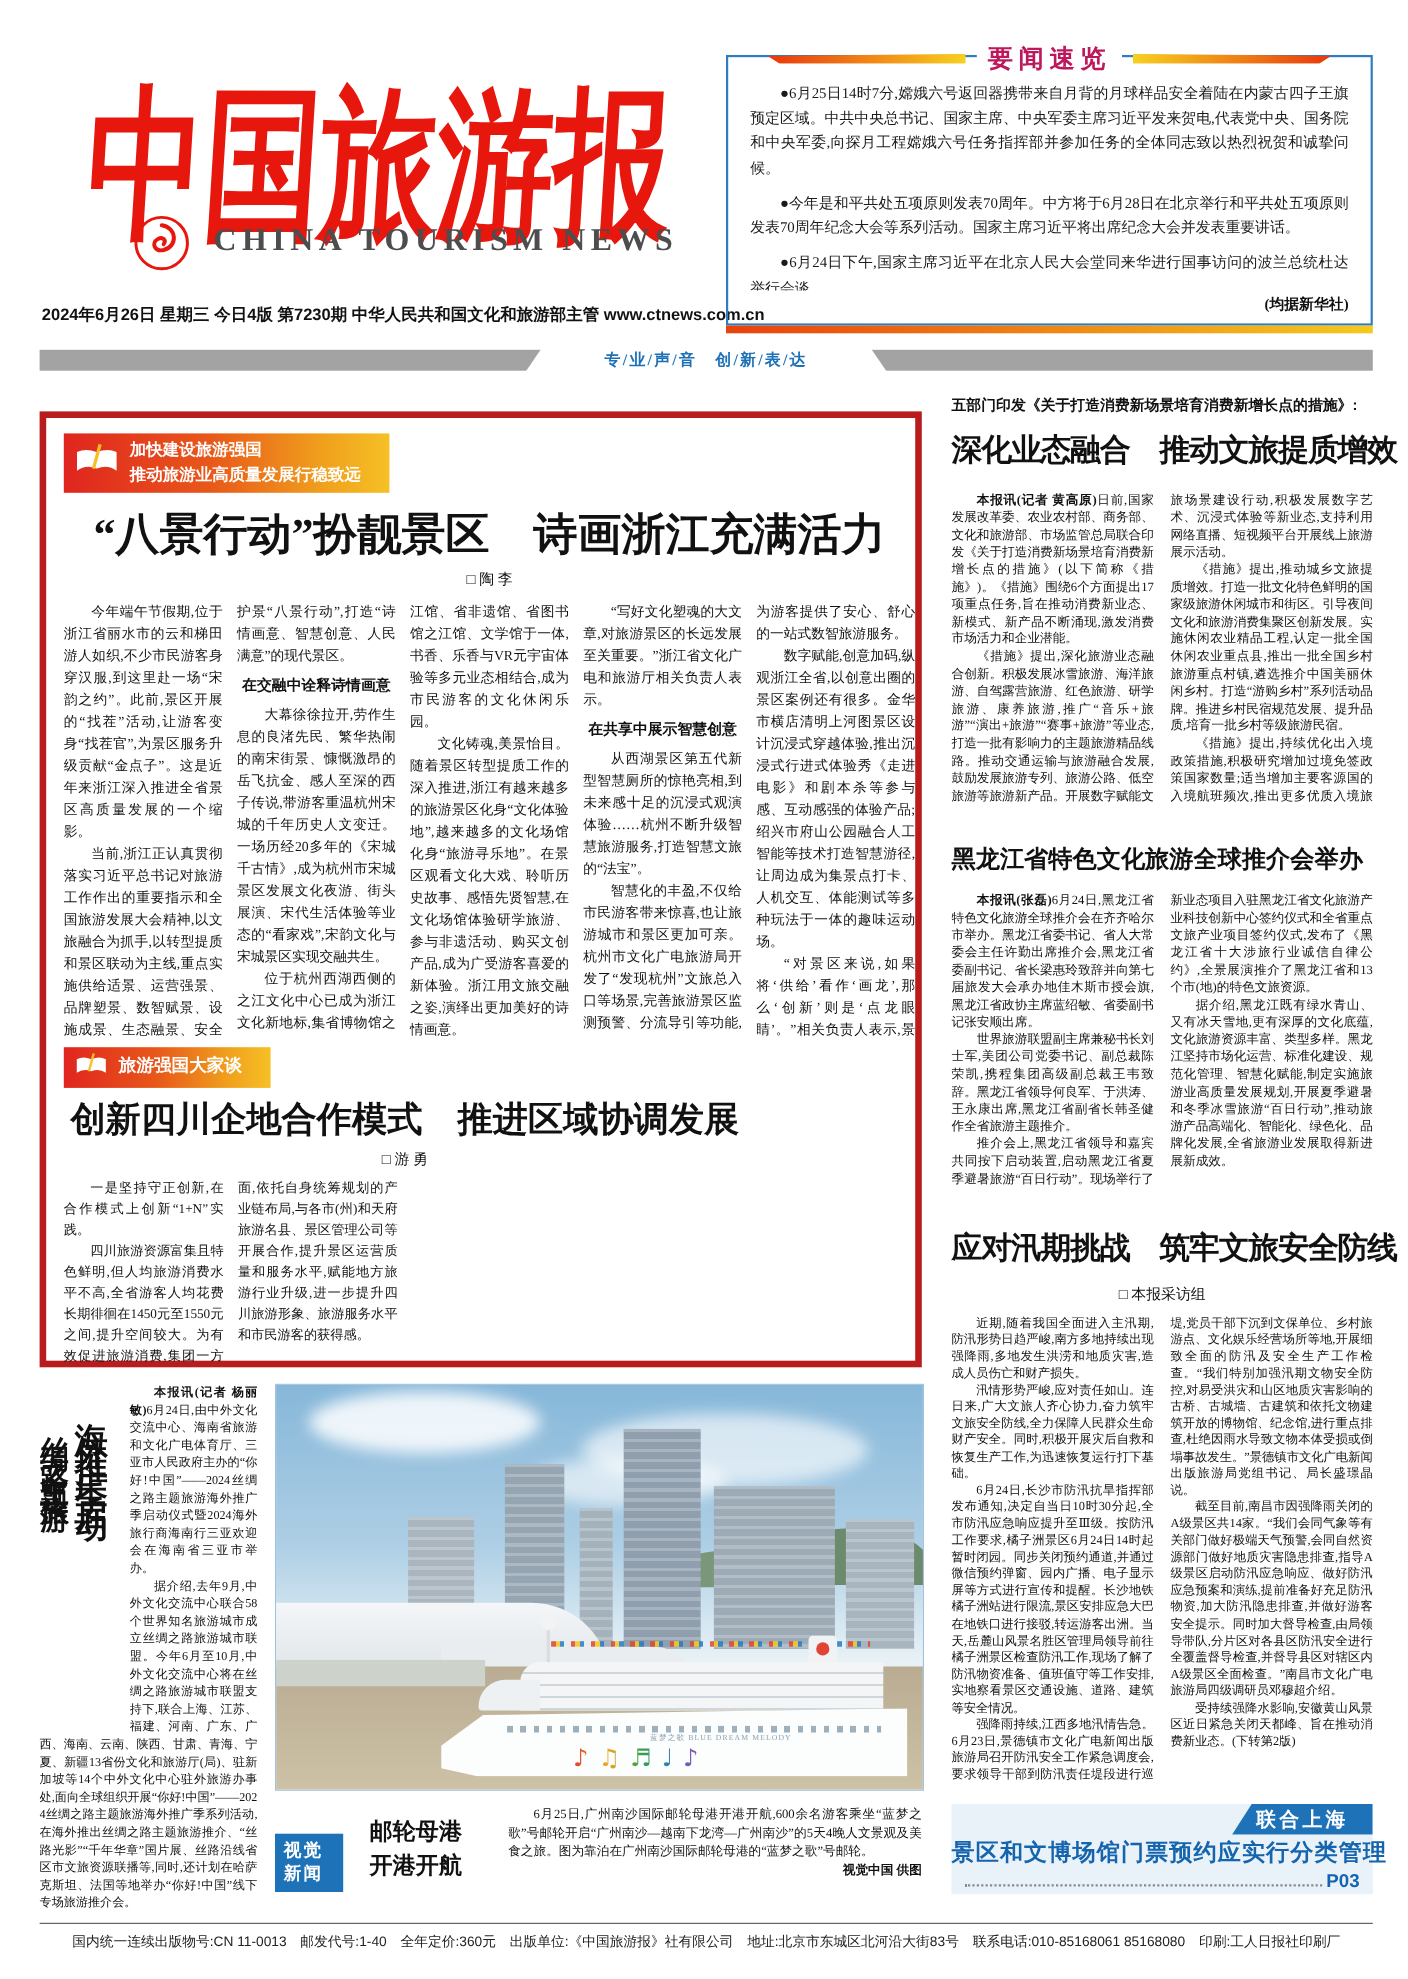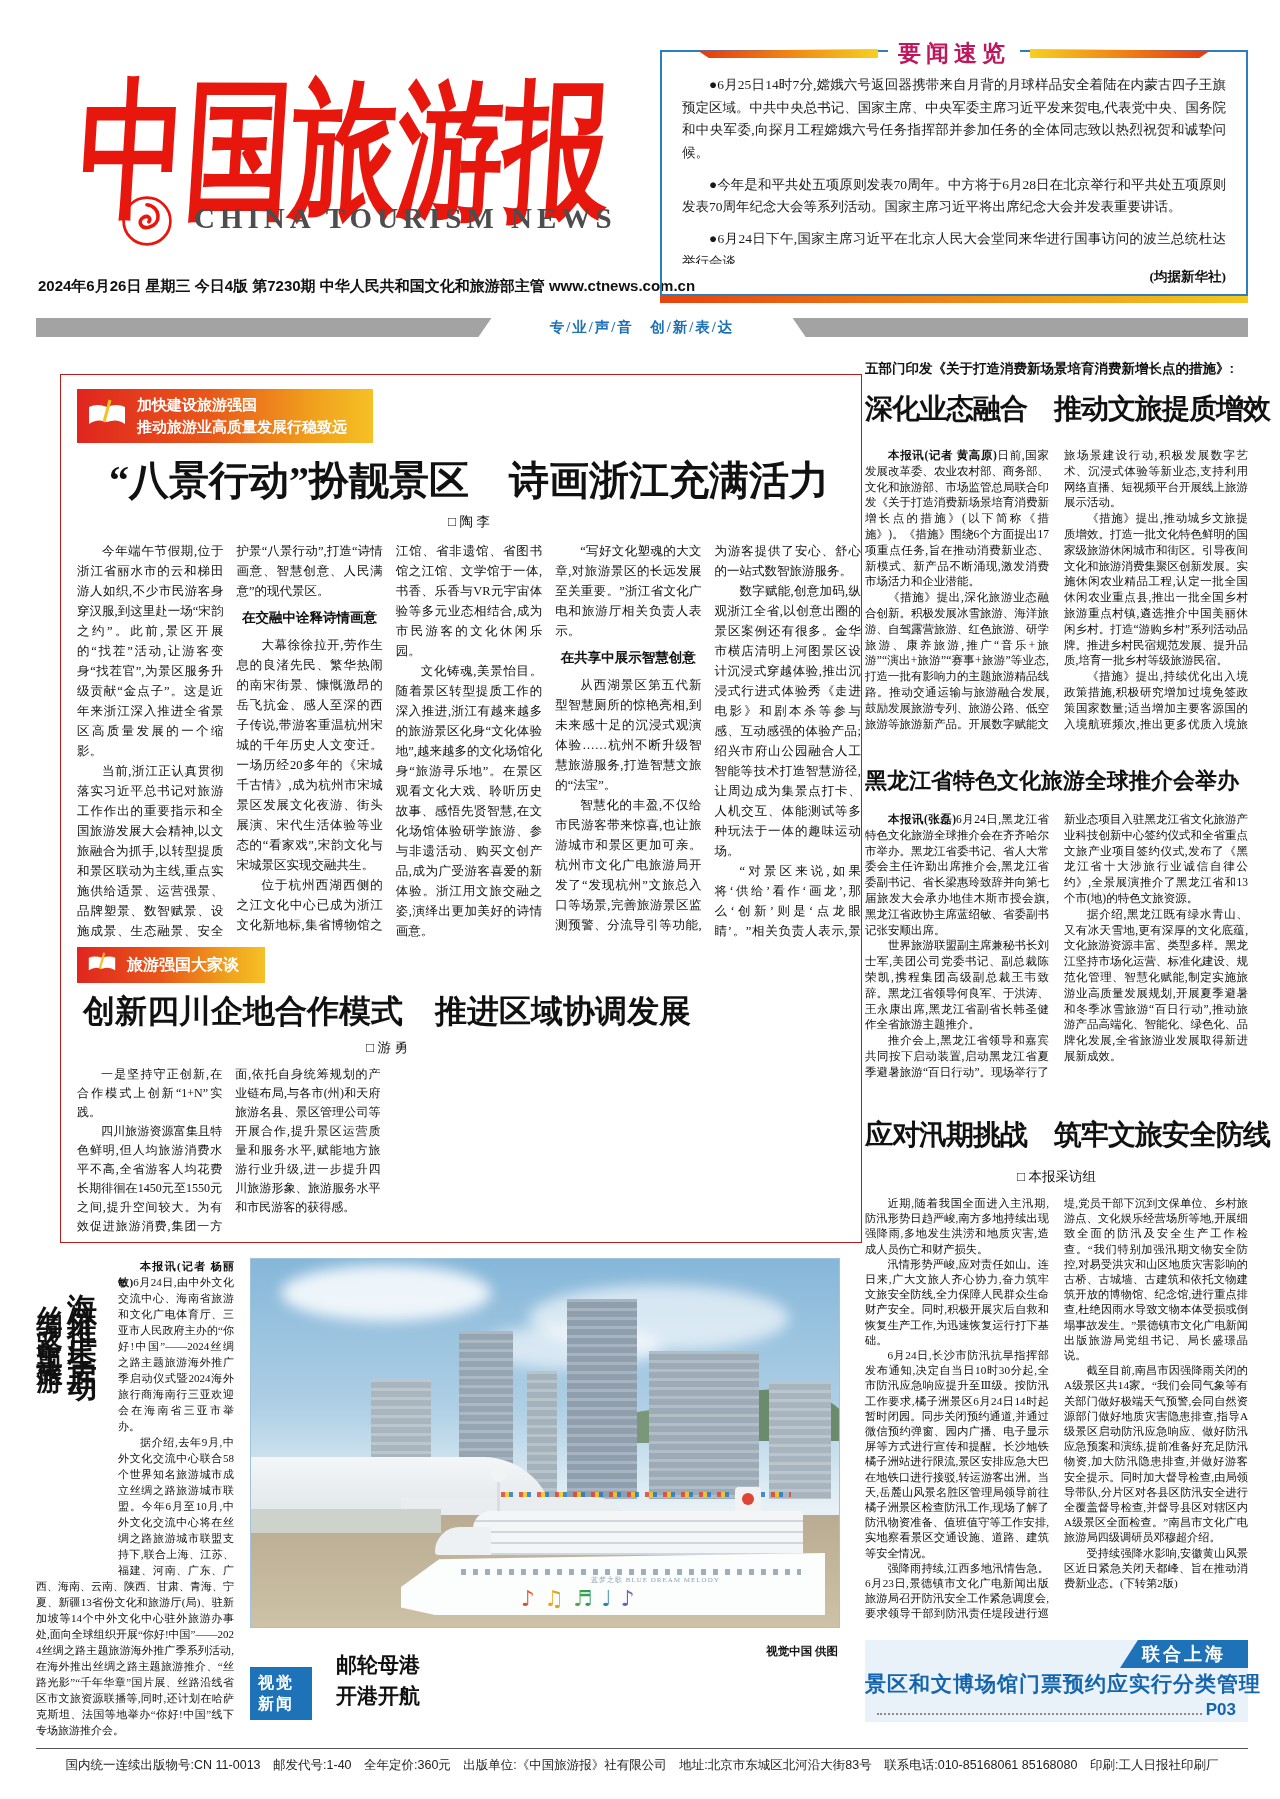--- a/index.html
+++ b/index.html
@@ -24,22 +24,22 @@
   .nb-body{padding:22px 20px 0 20px;font-size:13.5px;line-height:1.68;text-align:justify;color:#1a1a1a;overflow:hidden;height:190px;}
   .nb-body p{margin:0 0 9px 0;text-indent:2em;word-break:break-all;}
   .nb-source{position:absolute;right:20px;bottom:8px;font-size:13.5px;font-weight:bold;}
   .nb-underbar{position:absolute;left:-2px;right:-2px;bottom:-9px;height:7px;background:linear-gradient(90deg,#e8420d,#f5c91d);}
   
   .slogan-bar{position:absolute;left:36px;top:318px;width:1212px;height:19px;background:#a3a3a3;}
   .slogan-label{position:absolute;left:50%;top:-3px;transform:translateX(-50%);width:330px;height:24px;background:#fff;
                 clip-path:polygon(5% 0,95% 0,100% 100%,0 100%);display:flex;align-items:center;justify-content:center;
                 font-size:14.5px;font-weight:bold;color:#1d72b7;letter-spacing:2px;}
   
-  .pink-box{position:absolute;left:36px;top:374px;width:802px;height:869px;border:1px solid #b91c1c;box-sizing:border-box;
-            padding:14px 0 0 16px;margin-left:24px;}
+  .pink-box{position:absolute;left:36px;top:374px;width:802px;height:869px;border:6px solid #b91c1c;box-sizing:border-box;
+            padding:14px 0 0 16px;}
   .grad-badge{display:inline-flex;align-items:center;gap:10px;color:#fff;
               background:linear-gradient(90deg,#e0251f 0%,#e8581a 45%,#f0a11d 80%,#f6c026 100%);
               padding:5px 26px 5px 10px;font-family:"Liberation Sans",sans-serif;font-weight:bold;}
   .badge1-lines{font-size:15px;line-height:1.45;}
   .headline-main{margin-top:14px;font-size:40px;font-weight:bold;text-align:center;line-height:1.2;letter-spacing:0;white-space:nowrap;}
   .author-line{margin-top:8px;text-align:center;font-size:13.5px;height:20px;}
   .body-cols{margin-top:8px;height:400px;column-count:5;column-gap:13px;column-fill:auto;overflow:hidden;
              font-size:12.5px;line-height:20px;text-align:justify;}
   .body-cols p,.cols2 p,.a2-colside p,.sr-body p{margin:0;text-indent:2em;word-break:break-all;}
   .subhead{font-size:13.5px;font-weight:bold;text-align:center;margin:7px 0;break-inside:avoid;}
@@ -262,20 +262,21 @@
     </div>
   </div>
 
   <div class="caption-row">
     <div class="vis-badge">视觉新闻</div>
     <div class="cap-title">
       <div>邮轮母港</div>
       <div>开港开航</div>
     </div>
     <div class="cap-text">
+      <p>6月25日,广州南沙国际邮轮母港开港开航,600余名游客乘坐“蓝梦之歌”号邮轮开启“广州南沙—越南下龙湾—广州南沙”的5天4晚人文景观及美食之旅。图为靠泊在广州南沙国际邮轮母港的“蓝梦之歌”号邮轮。</p>
       <div class="credit">视觉中国 供图</div>
     </div>
   </div>
 
   <div class="rcol">
     <div class="kicker">五部门印发《关于打造消费新场景培育消费新增长点的措施》:</div>
     <div class="hl-a">深化业态融合　推动文旅提质增效</div>
     <div class="cols2 body-a">
         <p><b>本报讯(记者 黄高原)</b>日前,国家发展改革委、农业农村部、商务部、文化和旅游部、市场监管总局联合印发《关于打造消费新场景培育消费新增长点的措施》(以下简称《措施》)。《措施》围绕6个方面提出17项重点任务,旨在推动消费新业态、新模式、新产品不断涌现,激发消费市场活力和企业潜能。</p>
         <p>《措施》提出,深化旅游业态融合创新。积极发展冰雪旅游、海洋旅游、自驾露营旅游、红色旅游、研学旅游、康养旅游,推广“音乐+旅游”“演出+旅游”“赛事+旅游”等业态,打造一批有影响力的主题旅游精品线路。推动交通运输与旅游融合发展,鼓励发展旅游专列、旅游公路、低空旅游等旅游新产品。开展数字赋能文旅场景建设行动,积极发展数字艺术、沉浸式体验等新业态,支持利用网络直播、短视频平台开展线上旅游展示活动。</p>

